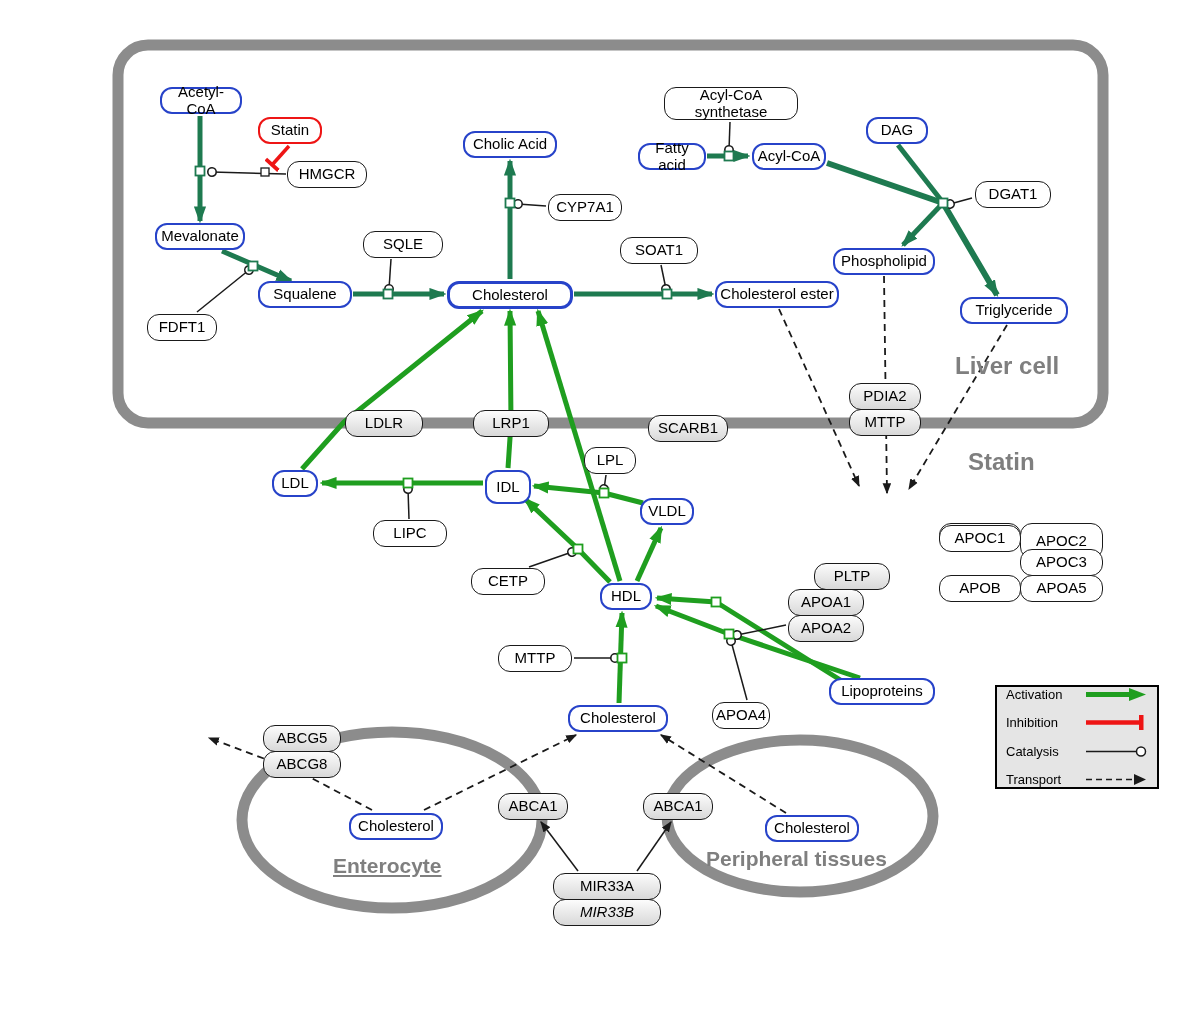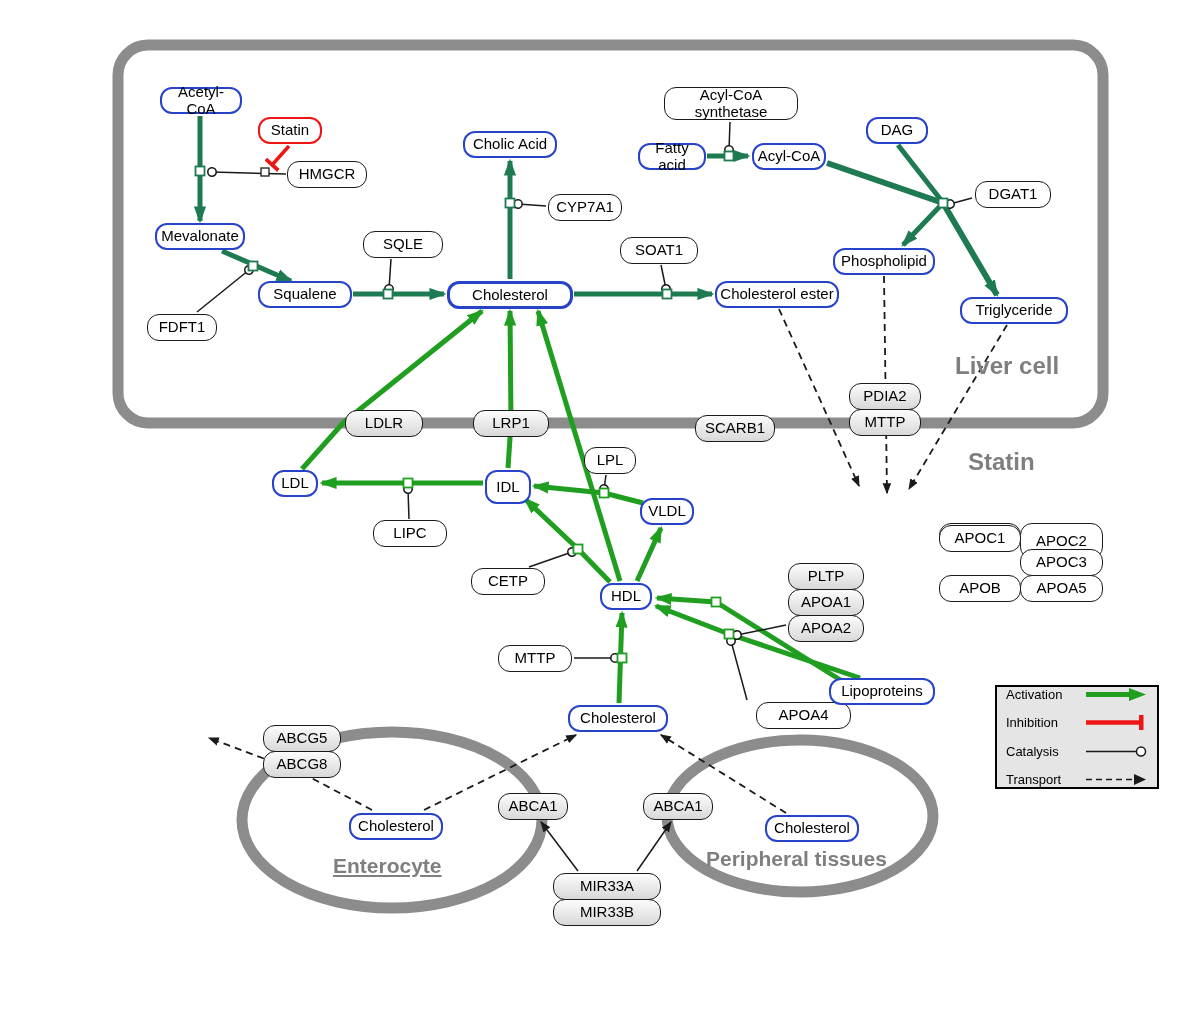--- a/index.html
+++ b/index.html
@@ -147,51 +147,51 @@
       <div class="node metabolite" style="left: 715px; top: 281px; width: 124px; height: 27px;">Cholesterol ester</div>
       <div class="node enzyme" style="left: 664px; top: 87px; width: 134px; height: 33px;">Acyl-CoA synthetase</div>
       <div class="node metabolite" style="left: 638px; top: 143px; width: 68px; height: 27px;">Fatty acid</div>
       <div class="node metabolite" style="left: 752px; top: 143px; width: 74px; height: 27px;">Acyl-CoA</div>
       <div class="node metabolite" style="left: 866px; top: 117px; width: 62px; height: 27px;">DAG</div>
       <div class="node enzyme" style="left: 975px; top: 181px; width: 76px; height: 27px;">DGAT1</div>
       <div class="node metabolite" style="left: 833px; top: 248px; width: 102px; height: 27px;">Phospholipid</div>
       <div class="node metabolite" style="left: 960px; top: 297px; width: 108px; height: 27px;">Triglyceride</div>
       <div class="node membrane-protein" style="left: 305px; top: 410px; width: 78px; height: 27px; margin-left: 40px;">LDLR</div>
       <div class="node membrane-protein" style="left: 473px; top: 410px; width: 76px; height: 27px;">LRP1</div>
-      <div class="node membrane-protein" style="left: 695px; top: 415px; width: 80px; height: 27px;">SCARB1</div>
+      <div class="node membrane-protein" style="left: 648px; top: 415px; width: 80px; height: 27px;">SCARB1</div>
       <div class="node membrane-protein" style="left: 849px; top: 383px; width: 72px; height: 27px;">PDIA2</div>
       <div class="node membrane-protein" style="left: 849px; top: 409px; width: 72px; height: 27px;">MTTP</div>
       <div class="node metabolite" style="left: 272px; top: 470px; width: 46px; height: 27px;">LDL</div>
       <div class="node metabolite" style="left: 485px; top: 470px; width: 46px; height: 34px;">IDL</div>
       <div class="node enzyme" style="left: 373px; top: 520px; width: 74px; height: 27px;">LIPC</div>
       <div class="node enzyme" style="left: 584px; top: 447px; width: 52px; height: 27px;">LPL</div>
       <div class="node metabolite" style="left: 640px; top: 498px; width: 54px; height: 27px;">VLDL</div>
       <div class="node enzyme" style="left: 471px; top: 568px; width: 74px; height: 27px;">CETP</div>
       <div class="node metabolite" style="left: 600px; top: 583px; width: 52px; height: 27px;">HDL</div>
       <div class="node enzyme" style="left: 498px; top: 645px; width: 74px; height: 27px;">MTTP</div>
       <div class="node metabolite" style="left: 568px; top: 705px; width: 100px; height: 27px;">Cholesterol</div>
-      <div class="node enzyme" style="left: 712px; top: 702px; width: 95px; height: 27px; margin-left: 44px;">APOA4</div>
+      <div class="node enzyme" style="left: 712px; top: 702px; width: 58px; height: 27px;">APOA4</div>
       <div class="node metabolite" style="left: 829px; top: 678px; width: 106px; height: 27px;">Lipoproteins</div>
-      <div class="node membrane-protein" style="left: 788px; top: 563px; width: 76px; height: 27px;">PLTP</div>
+      <div class="node membrane-protein" style="left: 814px; top: 563px; width: 76px; height: 27px;">PLTP</div>
       <div class="node membrane-protein" style="left: 788px; top: 589px; width: 76px; height: 27px;">APOA1</div>
       <div class="node membrane-protein" style="left: 788px; top: 615px; width: 76px; height: 27px;">APOA2</div>
       <div class="node cell" style="left: 903px; top: 523px; width: 82px; height: 27px;">APOE</div>
       <div class="node cell" style="left: 984px; top: 523px; width: 83px; height: 36px;">APOC2</div>
       <div class="node cell" style="left: 903px; top: 525px; width: 82px; height: 27px;">APOC1</div>
       <div class="node cell" style="left: 984px; top: 549px; width: 83px; height: 27px;">APOC3</div>
       <div class="node cell" style="left: 903px; top: 575px; width: 82px; height: 27px;">APOB</div>
       <div class="node cell" style="left: 984px; top: 575px; width: 83px; height: 27px;">APOA5</div>
       <div class="node membrane-protein" style="left: 263px; top: 725px; width: 78px; height: 27px;">ABCG5</div>
       <div class="node membrane-protein" style="left: 263px; top: 751px; width: 78px; height: 27px;">ABCG8</div>
       <div class="node metabolite" style="left: 349px; top: 813px; width: 94px; height: 27px;">Cholesterol</div>
       <div class="node membrane-protein" style="left: 498px; top: 793px; width: 70px; height: 27px;">ABCA1</div>
       <div class="node membrane-protein" style="left: 643px; top: 793px; width: 70px; height: 27px;">ABCA1</div>
       <div class="node metabolite" style="left: 765px; top: 815px; width: 94px; height: 27px;">Cholesterol</div>
       <div class="node membrane-protein" style="left: 553px; top: 873px; width: 108px; height: 27px;">MIR33A</div>
-      <div class="node membrane-protein" style="left: 553px; top: 899px; width: 108px; height: 27px;">MIR33B</div>
+      <div class="node membrane-protein" style="left: 553px; top: 899px; width: 108px; height: 27px; font-style: italic;">MIR33B</div>
     </div>
   <div id="labels">
       <div class="region-label" style="left: 955px; top: 352px; font-size: 24px;">Liver cell</div>
       <div class="region-label" style="left: 968px; top: 448px; font-size: 24px;">Statin</div>
       <div class="region-label" style="left: 333px; top: 854px; font-size: 21px; text-decoration: underline;">Enterocyte</div>
       <div class="region-label" style="left: 706px; top: 847px; font-size: 21px;">Peripheral tissues</div>
     </div>
 
   <div id="legend">
     <div class="legend-row">

